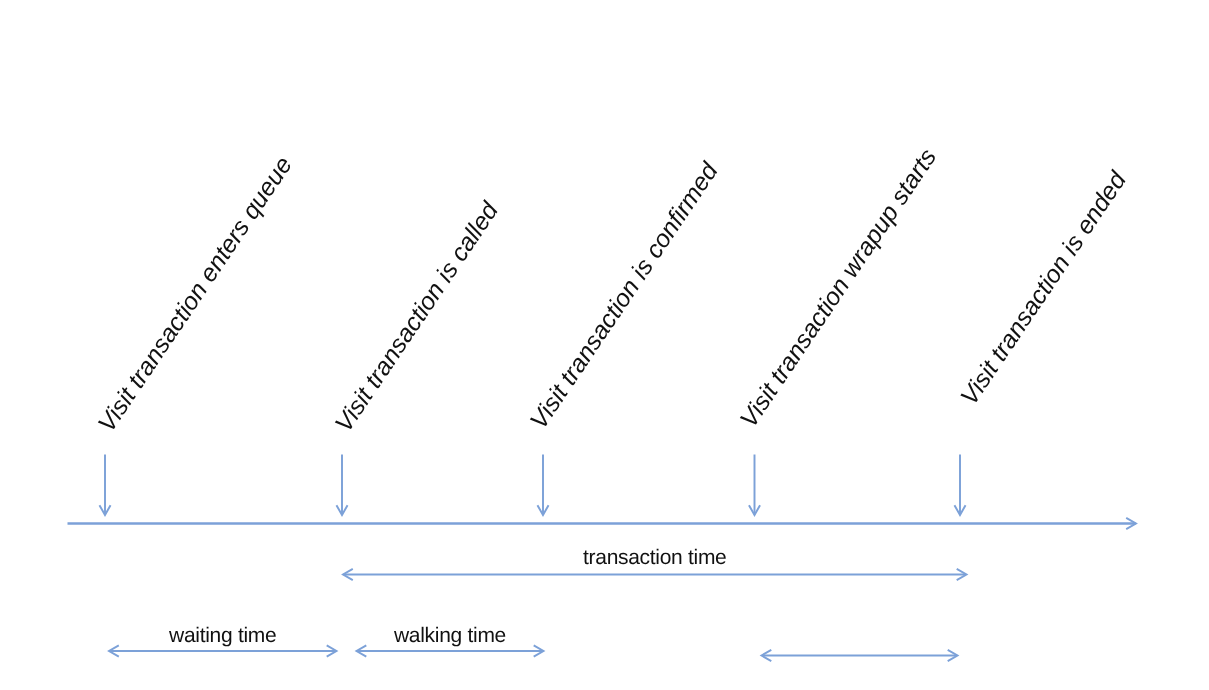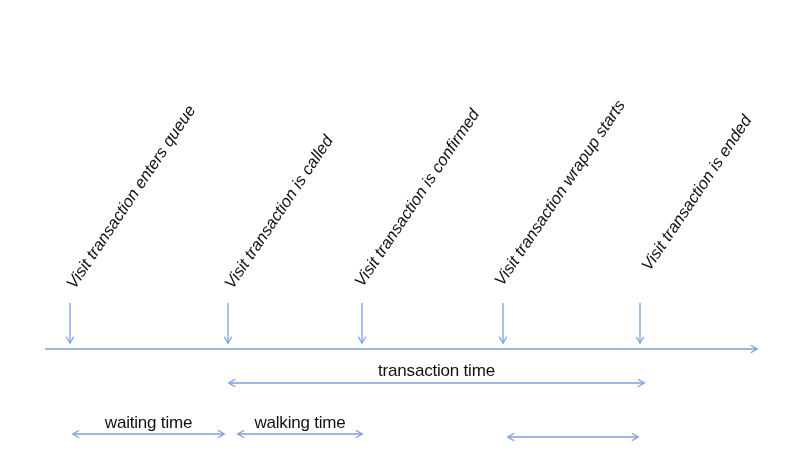--- a/index.html
+++ b/index.html
@@ -29,21 +29,21 @@
     font-size: 16.5px;
     line-height: 20px;
     height: 20px;
     color: #111111;
     transform-origin: left bottom;
     transform: rotate(-56deg);
   }
   .span-label {
     position: absolute;
     white-space: nowrap;
-    font-size: 17px;
+    font-size: 14px;
     line-height: 20px;
     color: #111111;
     text-align: center;
     letter-spacing: -0.2px;
   }
 </style>
 </head>
 <body>
 
 <div class="stage">

